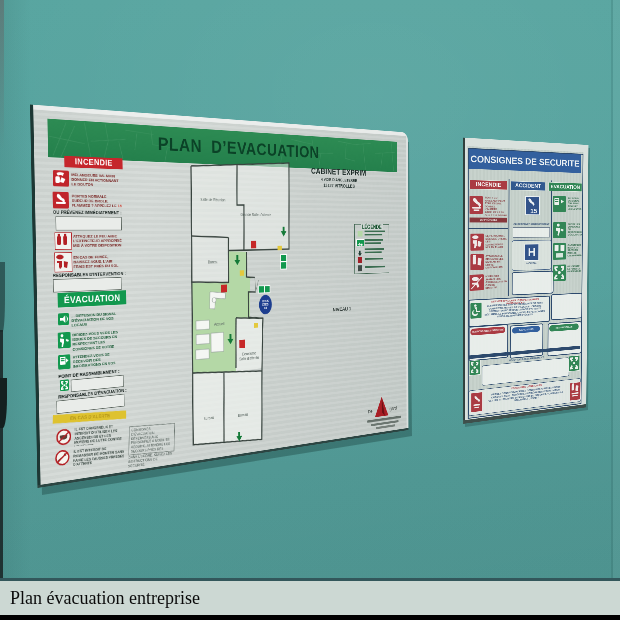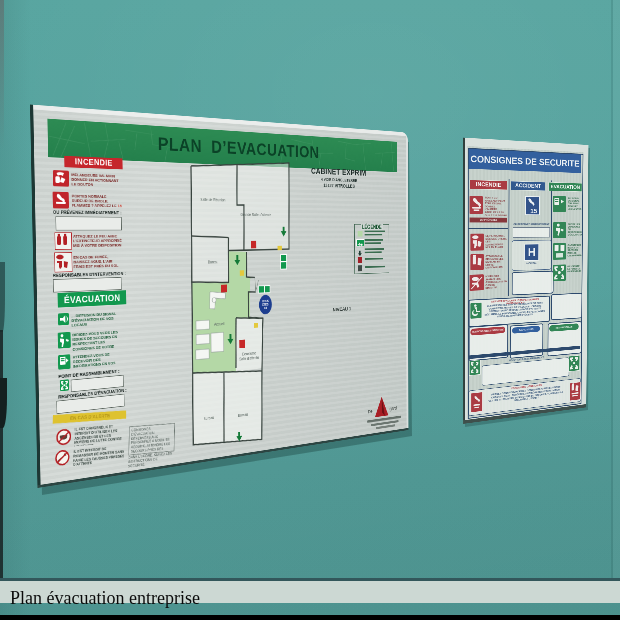--- a/index.html
+++ b/index.html
@@ -586,17 +586,17 @@
               <rect x="6" y="30" width="14" height="3" rx="1"></rect>
             </g>
           </svg></div>
 
 <div class="abs" style="left:0;top:0;width:300px;height:640px;background:rgba(203,213,206,0.13)"></div>
 </div>
 </div>
 
 <div class="abs" style="left:0;top:578px;width:620px;height:3px;background:#33575b"></div>
 
-<div class="abs" style="left:0;top:581px;width:620px;height:22px;background:#ccd8d3">
+<div class="abs" style="left:0;top:581px;width:620px;height:34px;background:#ccd8d3">
 <div class="abs" style="left:10px;top:7px;font-family:'Liberation Serif',serif;font-size:18px;color:#0a0a0a">Plan évacuation entreprise</div>
 </div>
 
 <div class="abs" style="left:0;top:615px;width:620px;height:5px;background:#000"></div>
 </div>
 </body></html>

